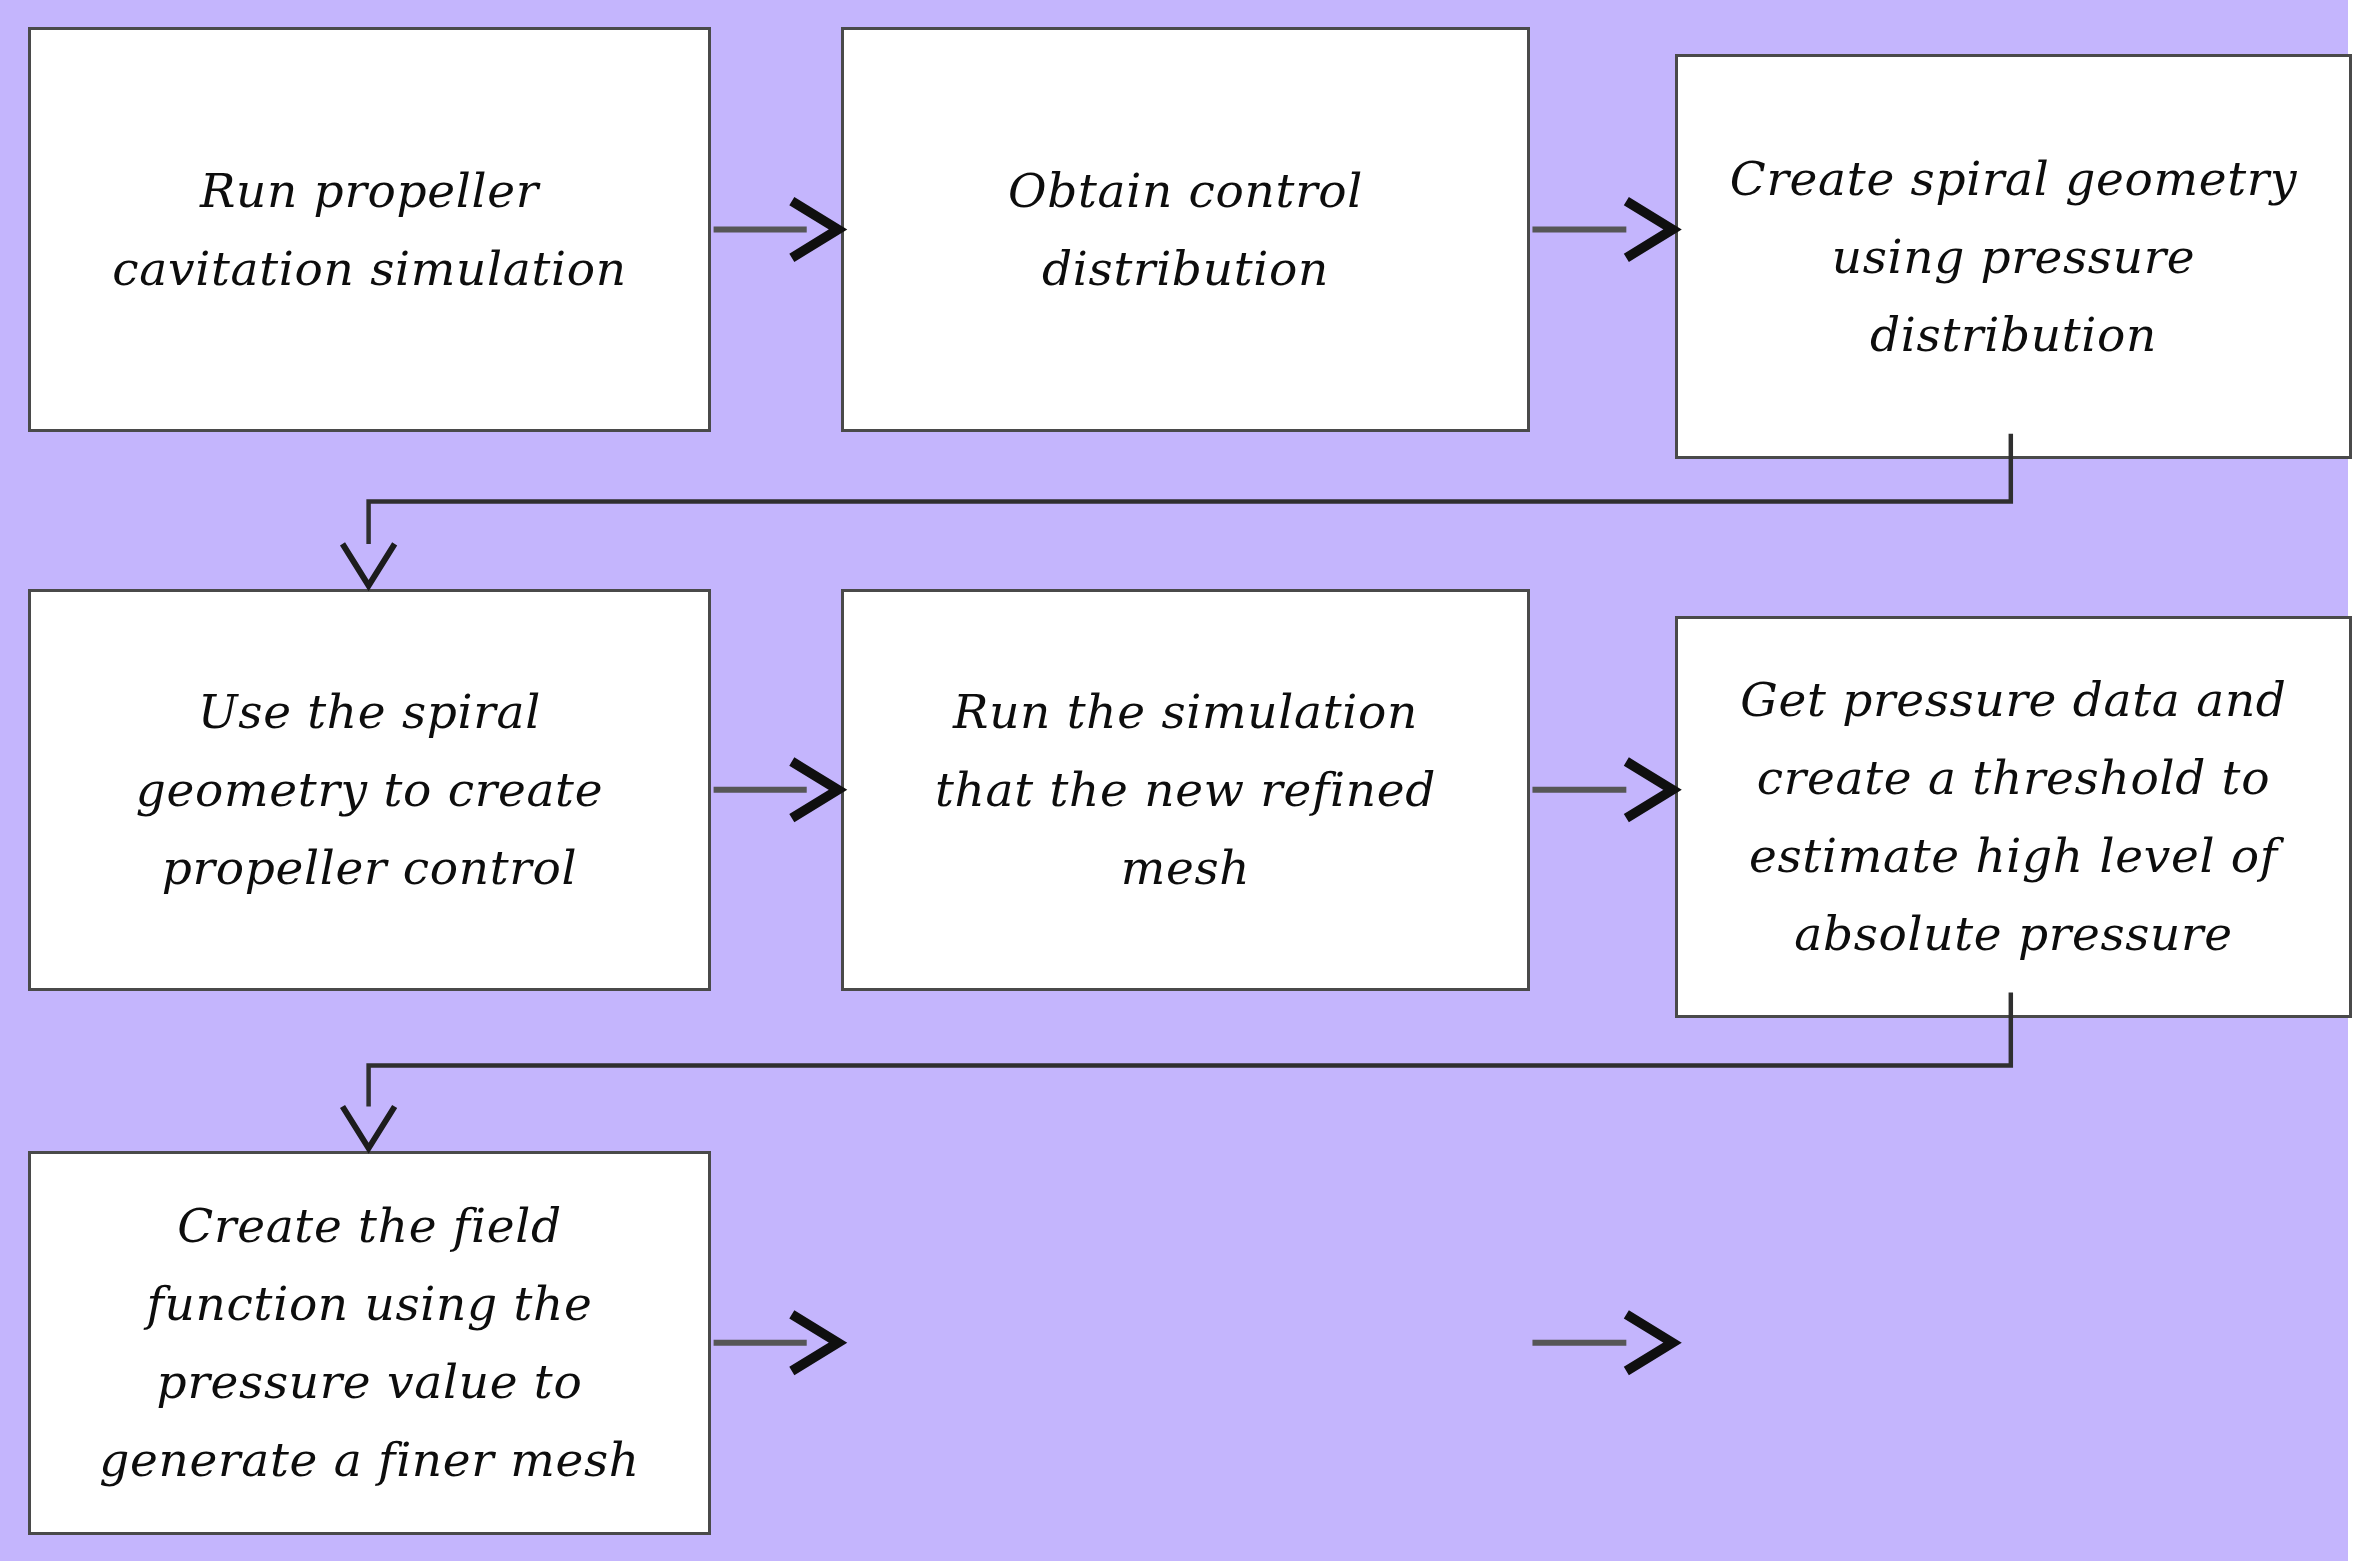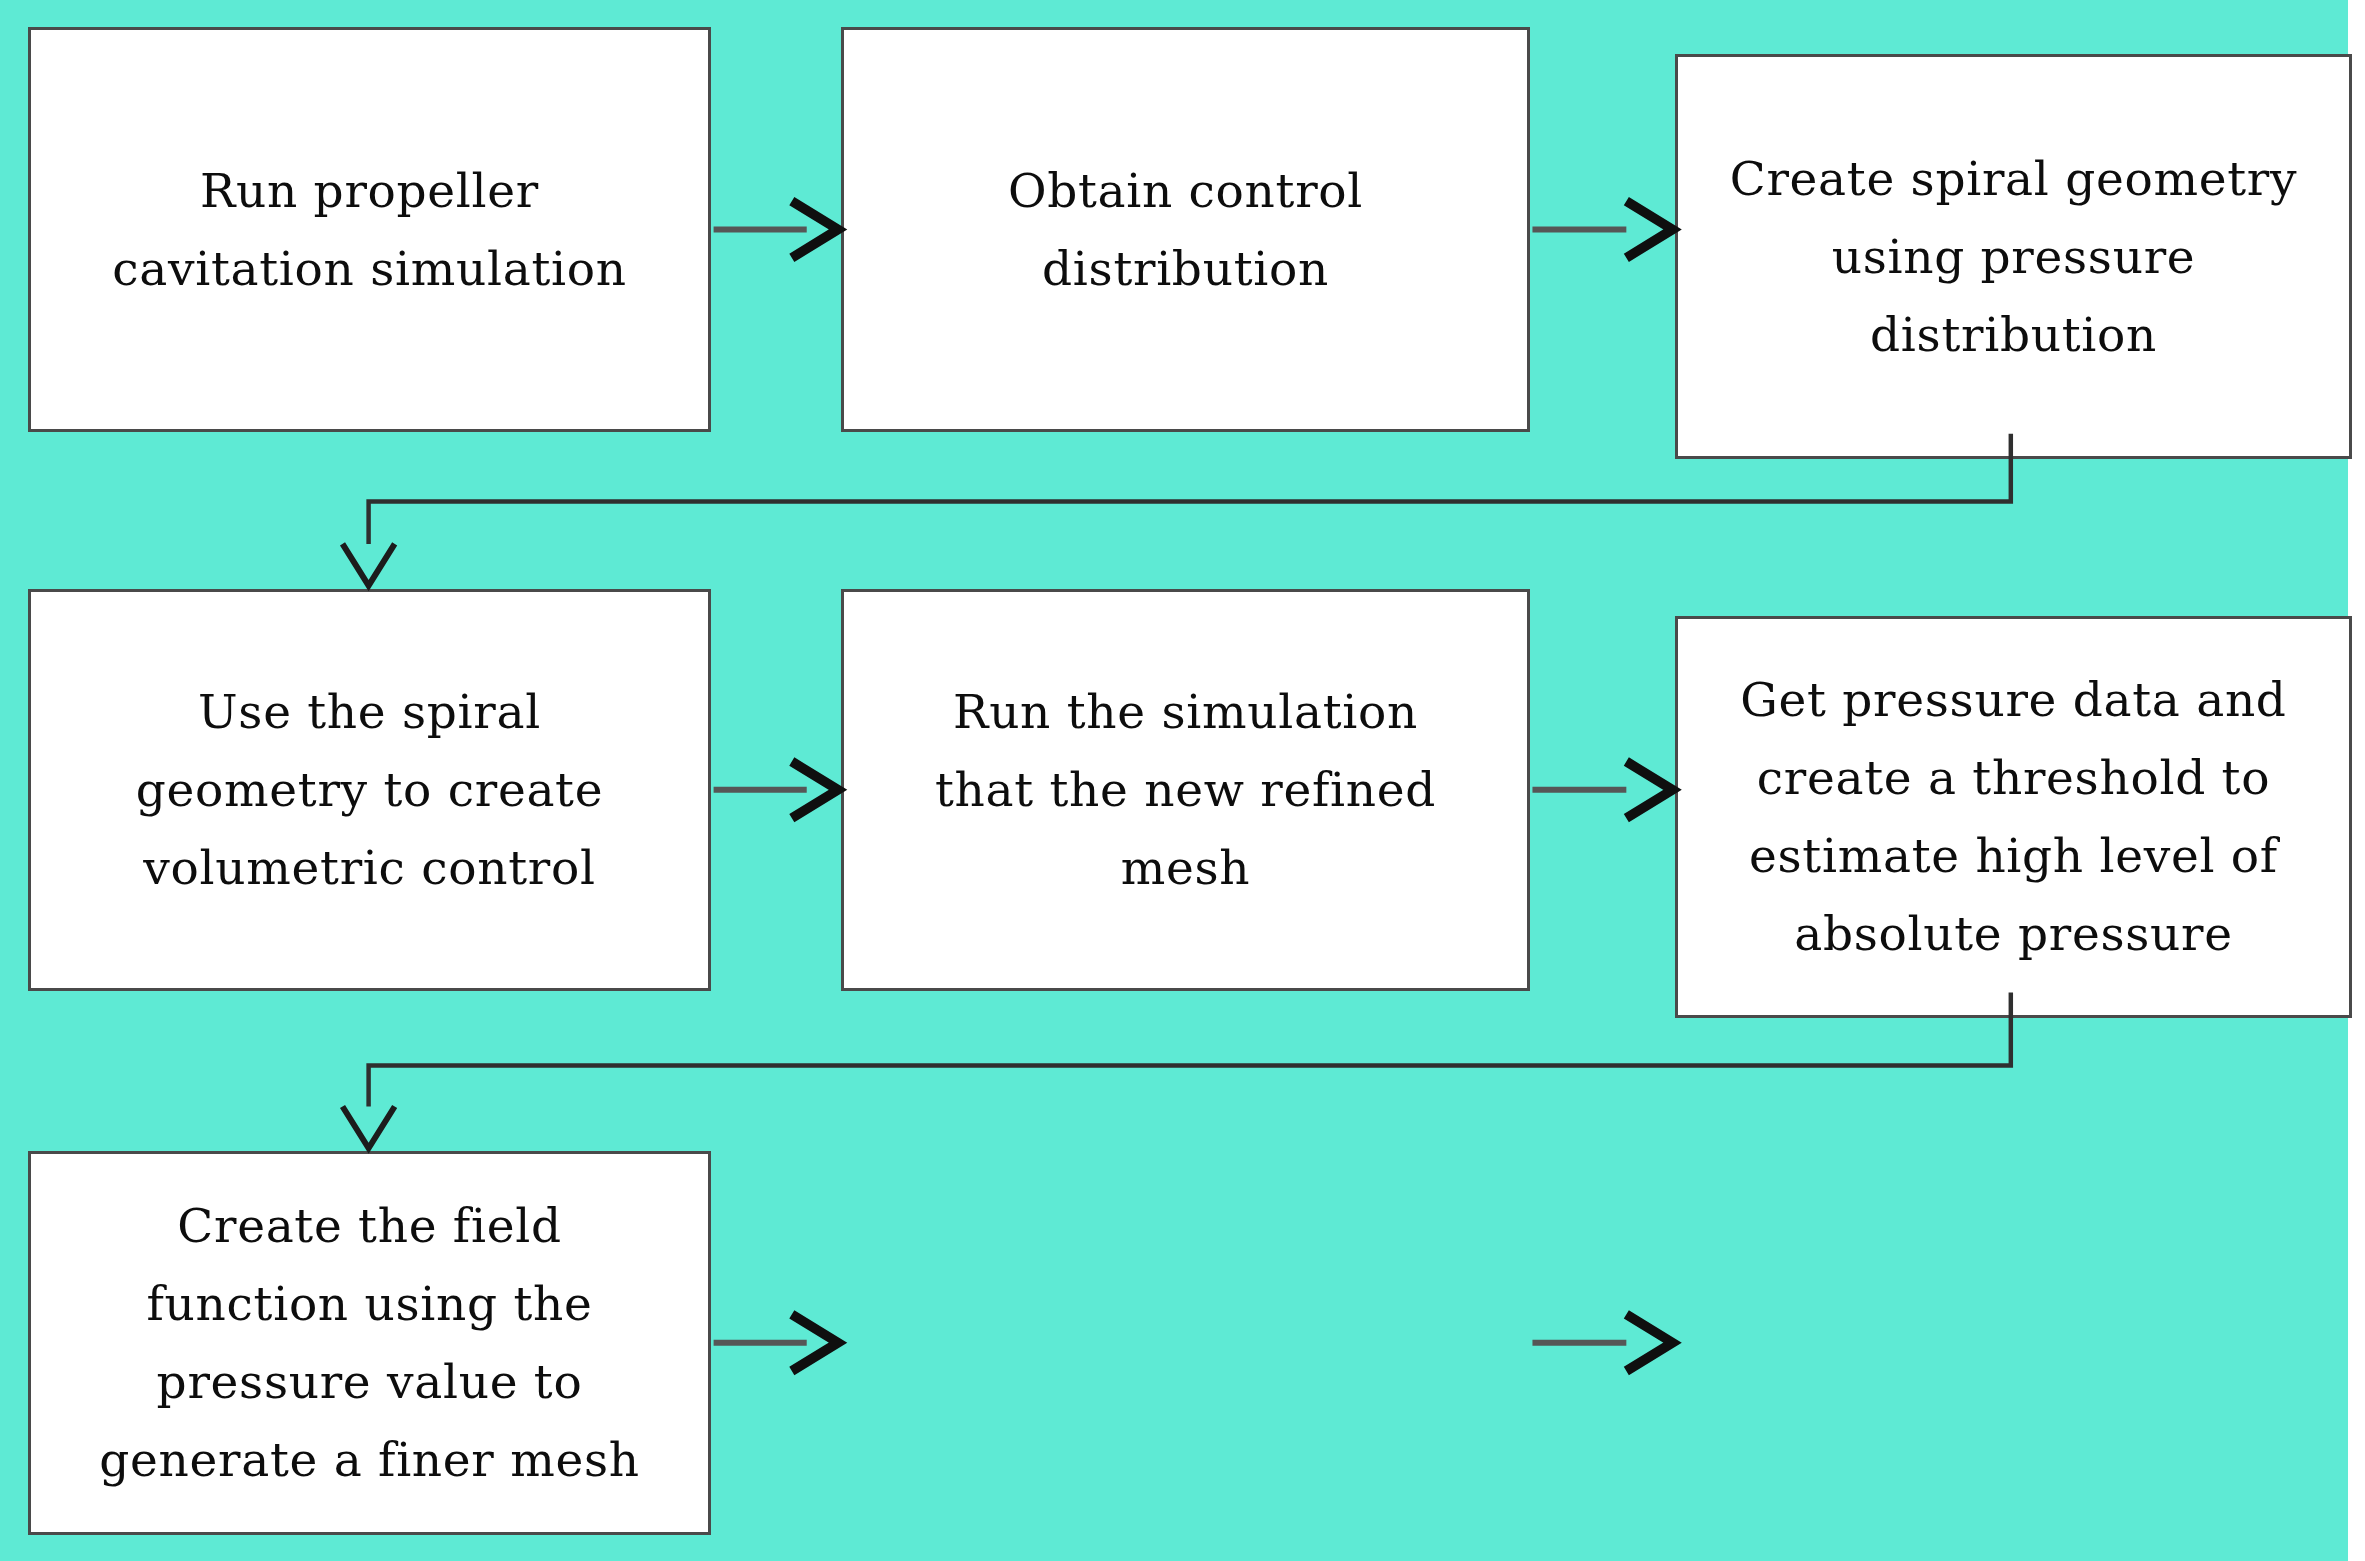--- a/index.html
+++ b/index.html
@@ -4,22 +4,23 @@
 <style>
   html, body {
     margin: 0;
     padding: 0;
     background: #ffffff;
   }
   .canvas {
     position: relative;
     width: 2348px;
     height: 1561px;
-    background: #5eead4;
+    background: #c4b5fd;
     font-family: "DejaVu Serif", "Liberation Serif", serif;
+    font-style: italic;
   }
   .flow-box {
     position: absolute;
     border: 3.7px solid #4a4a4a;
     background: #ffffff;
     box-sizing: border-box;
     display: flex;
     align-items: center;
     justify-content: center;
     text-align: center;
@@ -85,21 +86,21 @@
   </div>
   <div class="flow-box c3 r1">
     <span class="label">Create spiral geometry
 using pressure
 distribution</span>
   </div>
 
   <div class="flow-box c1 r2">
     <span class="label">Use the spiral
 geometry to create
-volumetric control</span>
+propeller control</span>
   </div>
   <div class="flow-box c2 r2">
     <span class="label">Run the simulation
 that the new refined
 mesh</span>
   </div>
   <div class="flow-box c3 r2">
     <span class="label">Get pressure data and
 create a threshold to
 estimate high level of

